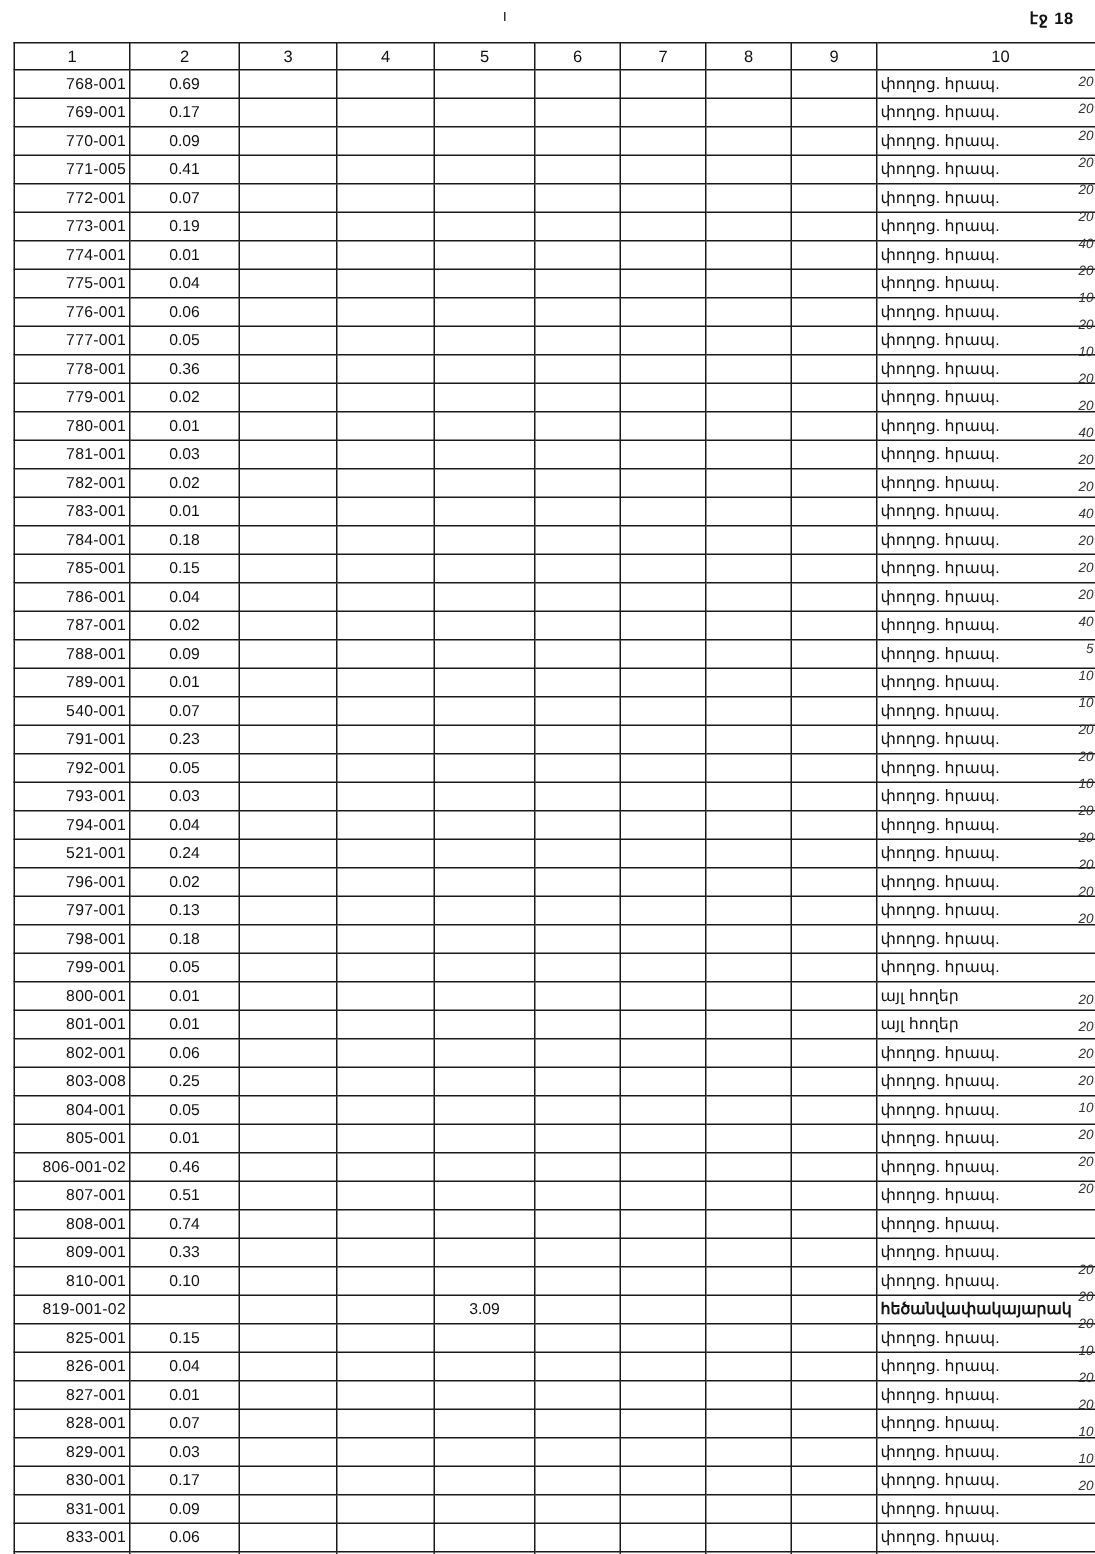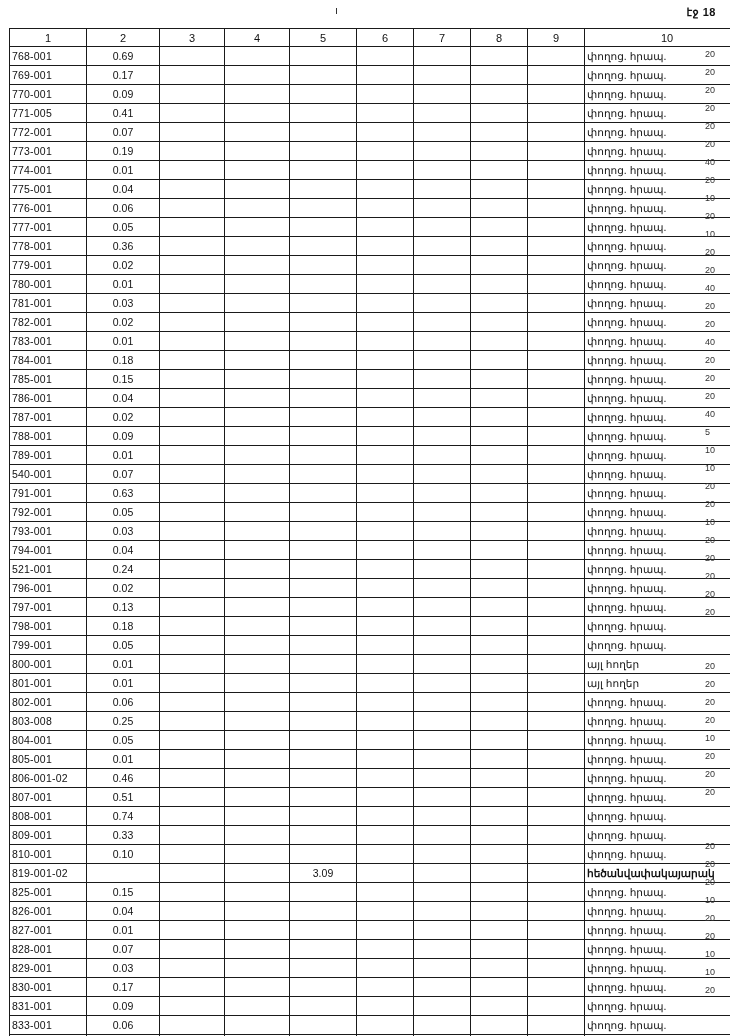--- a/index.html
+++ b/index.html
@@ -66,39 +66,40 @@
   .c-2    { width: 68px; text-align: center; }
   .c-3    { width: 60px; }
   .c-4    { width: 60px; }
   .c-5    { width: 62px; text-align: center; }
   .c-6    { width: 52px; }
   .c-7    { width: 52px; }
   .c-8    { width: 52px; }
   .c-9    { width: 52px; }
   .c-10   { width: 160px; text-align: left; padding-left: 5px; }
 
-  td.code  { text-align: left; letter-spacing: 0.2px; }
+  td.code  { text-align: right; letter-spacing: 0.2px; }
   td.val   { text-align: center; }
   td.note  { text-align: left; padding-left: 6px; font-size: 10.5px; }
   td.note.bold { font-weight: bold; }
 
   .margin-col {
     position: absolute;
     top: 28px;
     left: 703px;
     width: 26px;
   }
   .margin-col div {
     height: 18px;
     line-height: 18px;
     font-size: 9px;
     color: #333;
-    text-align: left;
+    text-align: right;
     padding-left: 2px;
     box-sizing: border-box;
+    font-style: italic;
   }
   .margin-col div:first-child { height: 17px; }
 </style>
 </head>
 <body>
 
 <div class="page">
 
   <div class="page-number">էջ 18</div>
   <div class="top-tick"></div>
@@ -390,21 +391,21 @@
           <td class="c-4 val"></td>
           <td class="c-5 val"></td>
           <td class="c-6 val"></td>
           <td class="c-7 val"></td>
           <td class="c-8 val"></td>
           <td class="c-9 val"></td>
           <td class="c-10 note">փողոց. հրապ.</td>
         </tr>
         <tr>
           <td class="c-code code">791-001</td>
-          <td class="c-2 val">0.63</td>
+          <td class="c-2 val">0.23</td>
           <td class="c-3 val"></td>
           <td class="c-4 val"></td>
           <td class="c-5 val"></td>
           <td class="c-6 val"></td>
           <td class="c-7 val"></td>
           <td class="c-8 val"></td>
           <td class="c-9 val"></td>
           <td class="c-10 note">փողոց. հրապ.</td>
         </tr>
         <tr>

